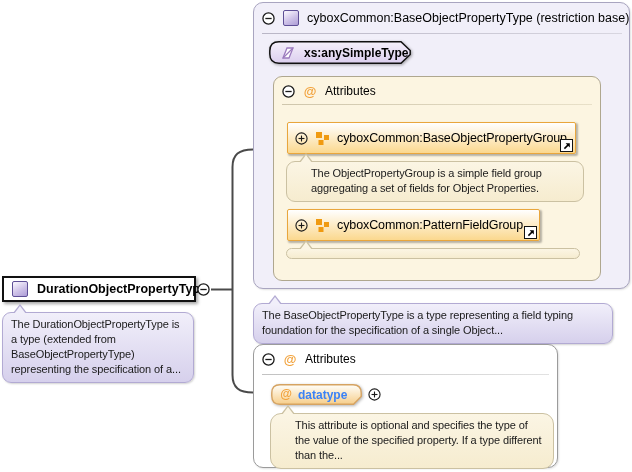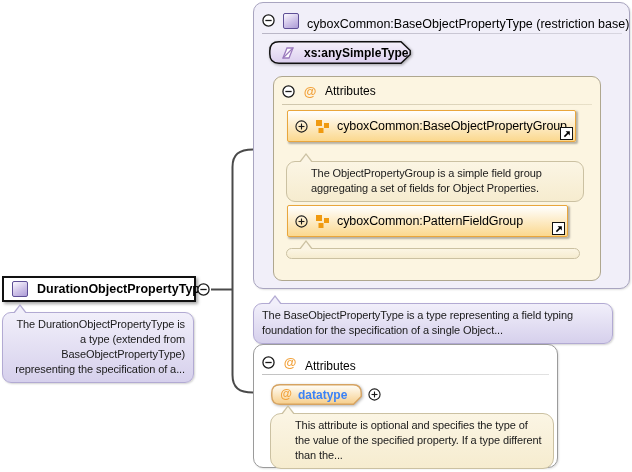--- a/index.html
+++ b/index.html
@@ -39,41 +39,41 @@
   .bubble .pt::after{content:"";position:absolute;left:-6px;top:1.6px;width:0;height:0;
            border-left:6px solid transparent;border-right:6px solid transparent;}
   .bubble.purple .pt::after{border-bottom:8px solid #F1EFFA;}
   .bubble.cream .pt::after{border-bottom:8px solid #FBF5E4;}
 
   
   .base-box{position:absolute;left:253px;top:2px;width:377px;height:287px;background:#F1EFF9;
             border:1px solid #A9A5C0;border-radius:10px;box-sizing:border-box;z-index:2;
             box-shadow:1px 1px 2px rgba(0,0,0,.12);}
   .box-header{position:absolute;left:8px;top:7px;display:flex;align-items:center;gap:8px;}
-  .box-header .htext{font-size:12.5px;color:#000;white-space:nowrap;margin-top:7px;}
+  .box-header .htext{font-size:12.5px;color:#000;white-space:nowrap;}
   .sep{position:absolute;height:1px;background:linear-gradient(90deg,#B9B6C6,#D8D6E0);}
 
   
   .xs-node{position:absolute;left:15px;top:38px;width:142px;height:23px;cursor:pointer;
            filter:drop-shadow(1.5px 1.5px 1.5px rgba(0,0,0,.35));padding-left:28px;}
   .xs-node svg.shape{position:absolute;left:0;top:0;}
   .xs-node .content{position:absolute;left:0;top:0;width:100%;height:100%;display:flex;align-items:center;gap:8px;padding-left:11px;box-sizing:border-box;}
   .xs-node .label{font-size:12px;font-weight:bold;color:#000;white-space:nowrap;}
 
   
   .attr-panel{position:absolute;left:19px;top:73px;width:328px;height:205px;background:#FCF5E1;
               border:1px solid #AFA78F;border-radius:9px;box-sizing:border-box;}
   .panel-header{position:absolute;left:8px;top:7px;display:flex;align-items:center;gap:8px;}
   .panel-header .htext{font-size:12px;color:#000;}
   .attr-panel .sep{background:linear-gradient(90deg,#CFC6AC,#E8E0c8);}
 
   
   .group-item{position:absolute;height:32px;border:1.4px solid #E9A63C;border-radius:2px;box-sizing:border-box;
               background:linear-gradient(#FFFFFF,#FBD88E);box-shadow:1.5px 1.5px 2px rgba(0,0,0,.28);
-              display:flex;align-items:center;gap:8px;padding-left:7px;cursor:pointer;}
+              display:flex;align-items:center;gap:8px;padding-left:7px;cursor:pointer;margin-top:12px;}
   .group-item .gname{font-size:12.5px;color:#000;white-space:nowrap;letter-spacing:-0.1px;}
   .grp-icon{width:13px;height:13px;flex:0 0 13px;}
   .link-icon{position:absolute;right:2px;bottom:1px;width:13px;height:13px;background:#fff;border:1.2px solid #111;
              box-sizing:border-box;display:flex;align-items:center;justify-content:center;cursor:pointer;}
 
   
   .attrs-box{position:absolute;left:253px;top:344px;width:305px;height:124px;background:#fff;border:1px solid #9B9B9B;
              border-radius:10px;box-sizing:border-box;z-index:2;box-shadow:1px 1px 2px rgba(0,0,0,.12);}
   .attrs-box .sep{background:linear-gradient(90deg,#C2C2C2,#E2E2E2);}
 
@@ -98,21 +98,21 @@
     <span class="sq-icon"></span>
     <span class="title">DurationObjectPropertyType</span>
   </div>
   <span class="circ toggle-abs" style="left:197px;top:283px;">
     <svg width="13" height="13" viewBox="0 0 14 14">
         <circle cx="7" cy="7" r="6" fill="#fff" stroke="#1a1a1a" stroke-width="1.4"></circle>
         <line x1="3.6" y1="7" x2="10.4" y2="7" stroke="#1a1a1a" stroke-width="1.4"></line>
       </svg>
   </span>
 
-  <div class="bubble purple" style="left:2px;top:312px;width:192px;text-align:right;">
+  <div class="bubble purple" style="left:2px;top:312px;width:192px;">
     <span class="pt" style="left:10px;"></span>
     <span>The DurationObjectPropertyType is a type (extended from BaseObjectPropertyType) representing the specification of a...</span>
   </div>
 
   <div class="base-box">
     <div class="box-header">
       <span class="circ">
         <svg width="13" height="13" viewBox="0 0 14 14">
             <circle cx="7" cy="7" r="6" fill="#fff" stroke="#1a1a1a" stroke-width="1.4"></circle>
             <line x1="3.6" y1="7" x2="10.4" y2="7" stroke="#1a1a1a" stroke-width="1.4"></line>
@@ -175,21 +175,21 @@
               <polygon points="7.8,2.2 7.8,6.4 3.6,2.2" fill="#000"></polygon>
             </svg>
         </span>
       </div>
 
       <div class="bubble cream" style="left:12px;top:84px;width:298px;">
         <span class="pt" style="left:12px;"></span>
         <span>The ObjectPropertyGroup is a simple field group aggregating a set of fields for Object Properties.</span>
       </div>
 
-      <div class="group-item" style="left:13px;top:128px;width:281px;">
+      <div class="group-item" style="left:13px;top:120px;width:253px;">
         <span class="circ">
           <svg width="13" height="13" viewBox="0 0 14 14">
               <circle cx="7" cy="7" r="6" fill="none" stroke="#1a1a1a" stroke-width="1.2"></circle>
               <line x1="3.8" y1="7" x2="10.2" y2="7" stroke="#1a1a1a" stroke-width="1.2"></line>
               <line x1="7" y1="3.8" x2="7" y2="10.2" stroke="#1a1a1a" stroke-width="1.2"></line>
             </svg>
         </span>
         <svg class="grp-icon" viewBox="0 0 13 13">
           <rect x="0" y="0" width="6" height="6" fill="#F09A10"></rect>
             <rect x="8" y="3" width="5" height="5" fill="#F09A10"></rect>

